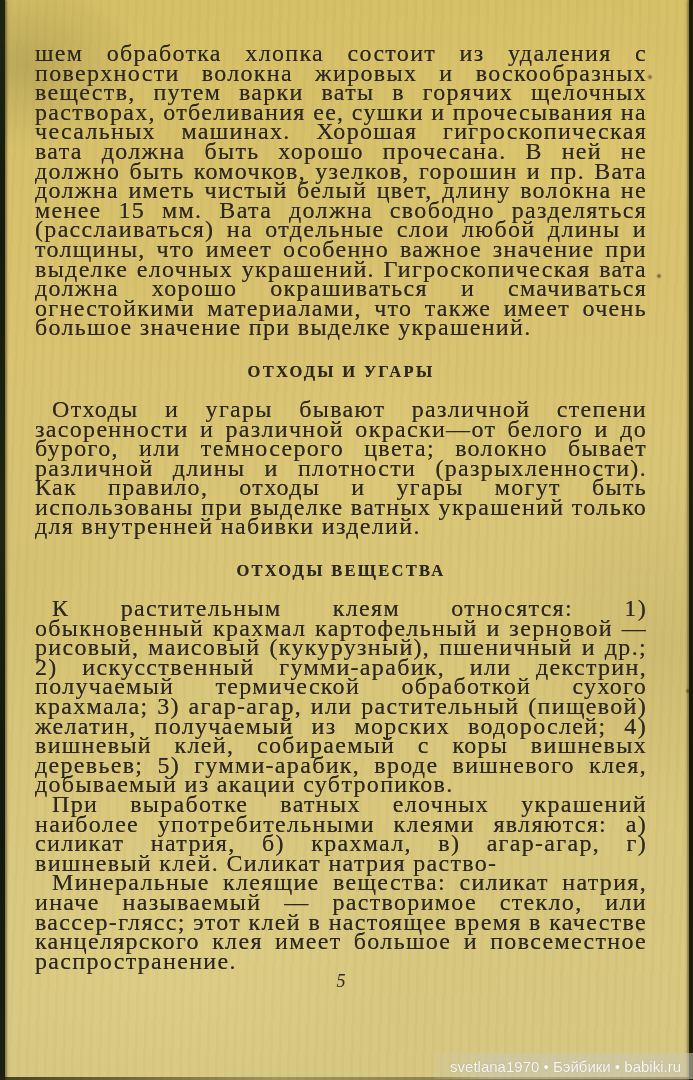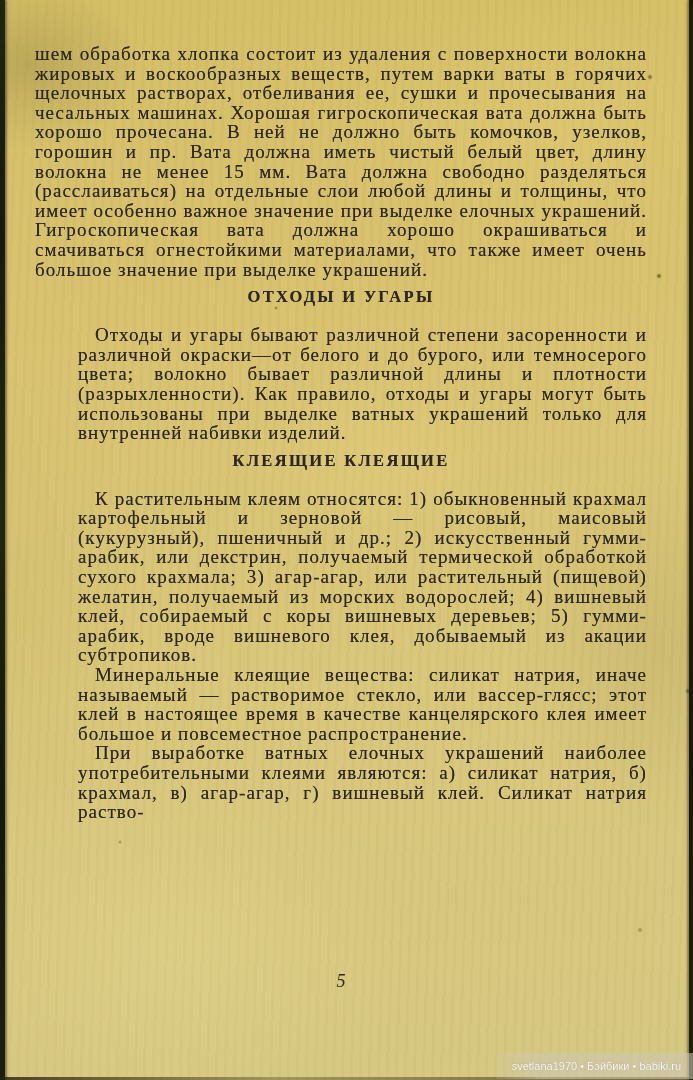--- a/index.html
+++ b/index.html
@@ -51,28 +51,28 @@
     background: linear-gradient(90deg, rgba(35,33,14,0.8), rgba(60,55,25,0.35) 40%, rgba(40,38,16,0.6));
   }
   .content {
     position: absolute;
     left: 35px; width: 612px; top: 44px;
     color: #2c2820;
     text-shadow: 0 0 0.5px rgba(44,40,30,0.65);
   }
   .content p.paragraph {
     margin: 0;
-    font-size: 19px;
+    font-size: 24px;
     line-height: 19.6px;
     letter-spacing: 0.055em;
     text-align: justify;
   }
-  .content p.paragraph.indent { text-indent: 17px; margin-left: 43px; }
+  .content p.paragraph.indent { text-indent: 17px; }
   .content h2.heading {
-    margin: 8px 0 18px 0;
+    margin: 24px 0 18px 0;
     font-size: 16.5px;
     line-height: 20px;
     font-weight: bold;
     letter-spacing: 0.14em;
     text-align: center;
   }
   .page-number {
     position: absolute;
     left: 35px; width: 612px; top: 971px;
     text-align: center;
@@ -83,43 +83,43 @@
   .watermark {
     position: absolute;
     right: 0; bottom: 1px;
     height: 26px;
     padding: 0 12px 0 16px;
     display: flex; align-items: center;
     background: linear-gradient(90deg, rgba(205,199,180,0.15), rgba(205,199,180,0.58) 22%, rgba(205,199,180,0.58));
   }
   .watermark span {
     font-family: "Liberation Sans", sans-serif;
-    font-size: 11px;
+    font-size: 15px;
     color: rgba(255,255,255,0.93);
     text-shadow: 0 0 1px rgba(120,115,100,0.6);
     white-space: nowrap;
   }
 </style>
 </head>
 <body>
 
 <div class="scan">
   <div class="texture"></div>
   <div class="edge edge-left"></div>
   <div class="edge edge-right"></div>
   <div class="edge-bottom"></div>
 
   <div class="content">
       <p class="paragraph">шем обработка хлопка состоит из удаления с поверхности волокна жировых и воскообразных веществ, путем варки ваты в горячих щелочных растворах, отбеливания ее, сушки и прочесывания на чесальных машинах. Хорошая гигроскопическая вата должна быть хорошо прочесана. В ней не должно быть комочков, узелков, горошин и пр. Вата должна иметь чистый белый цвет, длину волокна не менее 15 мм. Вата должна свободно разделяться (расслаиваться) на отдельные слои любой длины и толщины, что имеет особенно важное значение при выделке елочных украшений. Гигроскопическая вата должна хорошо окрашиваться и смачиваться огнестойкими материалами, что также имеет очень большое значение при выделке украшений.</p>
       <h2 class="heading">ОТХОДЫ И УГАРЫ</h2>
       <p class="paragraph indent">Отходы и угары бывают различной степени засоренности и различной окраски—от белого и до бурого, или темносерого цвета; волокно бывает различной длины и плотности (разрыхленности). Как правило, отходы и угары могут быть использованы при выделке ватных украшений только для внутренней набивки изделий.</p>
-      <h2 class="heading">КЛЕЯЩИЕ КЛЕЯЩИЕ</h2>
+      <h2 class="heading">ОТХОДЫ ВЕЩЕСТВА</h2>
       <p class="paragraph indent">К растительным клеям относятся: 1) обыкновенный крахмал картофельный и зерновой — рисовый, маисовый (кукурузный), пшеничный и др.; 2) искусственный гумми-арабик, или декстрин, получаемый термической обработкой сухого крахмала; 3) агар-агар, или растительный (пищевой) желатин, получаемый из морских водорослей; 4) вишневый клей, собираемый с коры вишневых деревьев; 5) гумми-арабик, вроде вишневого клея, добываемый из акации субтропиков.</p>
+      <p class="paragraph indent">При выработке ватных елочных украшений наиболее употребительными клеями являются: а) силикат натрия, б) крахмал, в) агар-агар, г) вишневый клей. Силикат натрия раство-</p>
       <p class="paragraph indent">Минеральные клеящие вещества: силикат натрия, иначе называемый — растворимое стекло, или вассер-глясс; этот клей в настоящее время в качестве канцелярского клея имеет большое и повсеместное распространение.</p>
-      <p class="paragraph indent">При выработке ватных елочных украшений наиболее употребительными клеями являются: а) силикат натрия, б) крахмал, в) агар-агар, г) вишневый клей. Силикат натрия раство-</p>
     </div>
 
   <div class="page-number">5</div>
 
   <div class="watermark">
     <span>svetlana1970 • Бэйбики • babiki.ru</span>
   </div>
 </div>
 
 </body></html>

